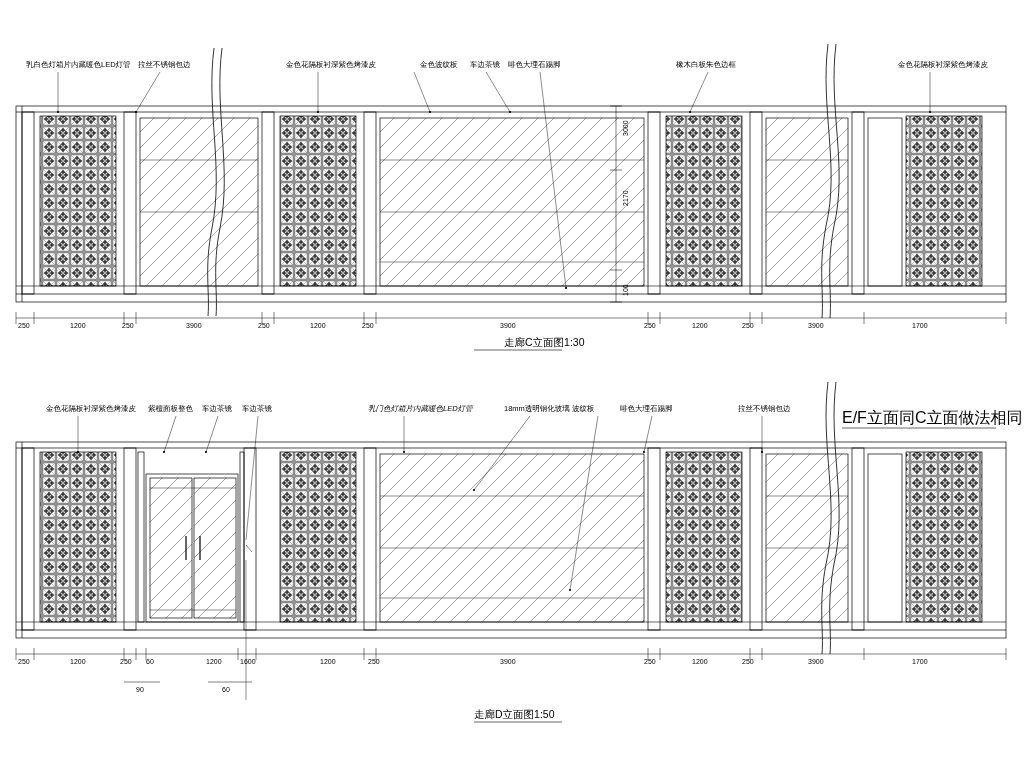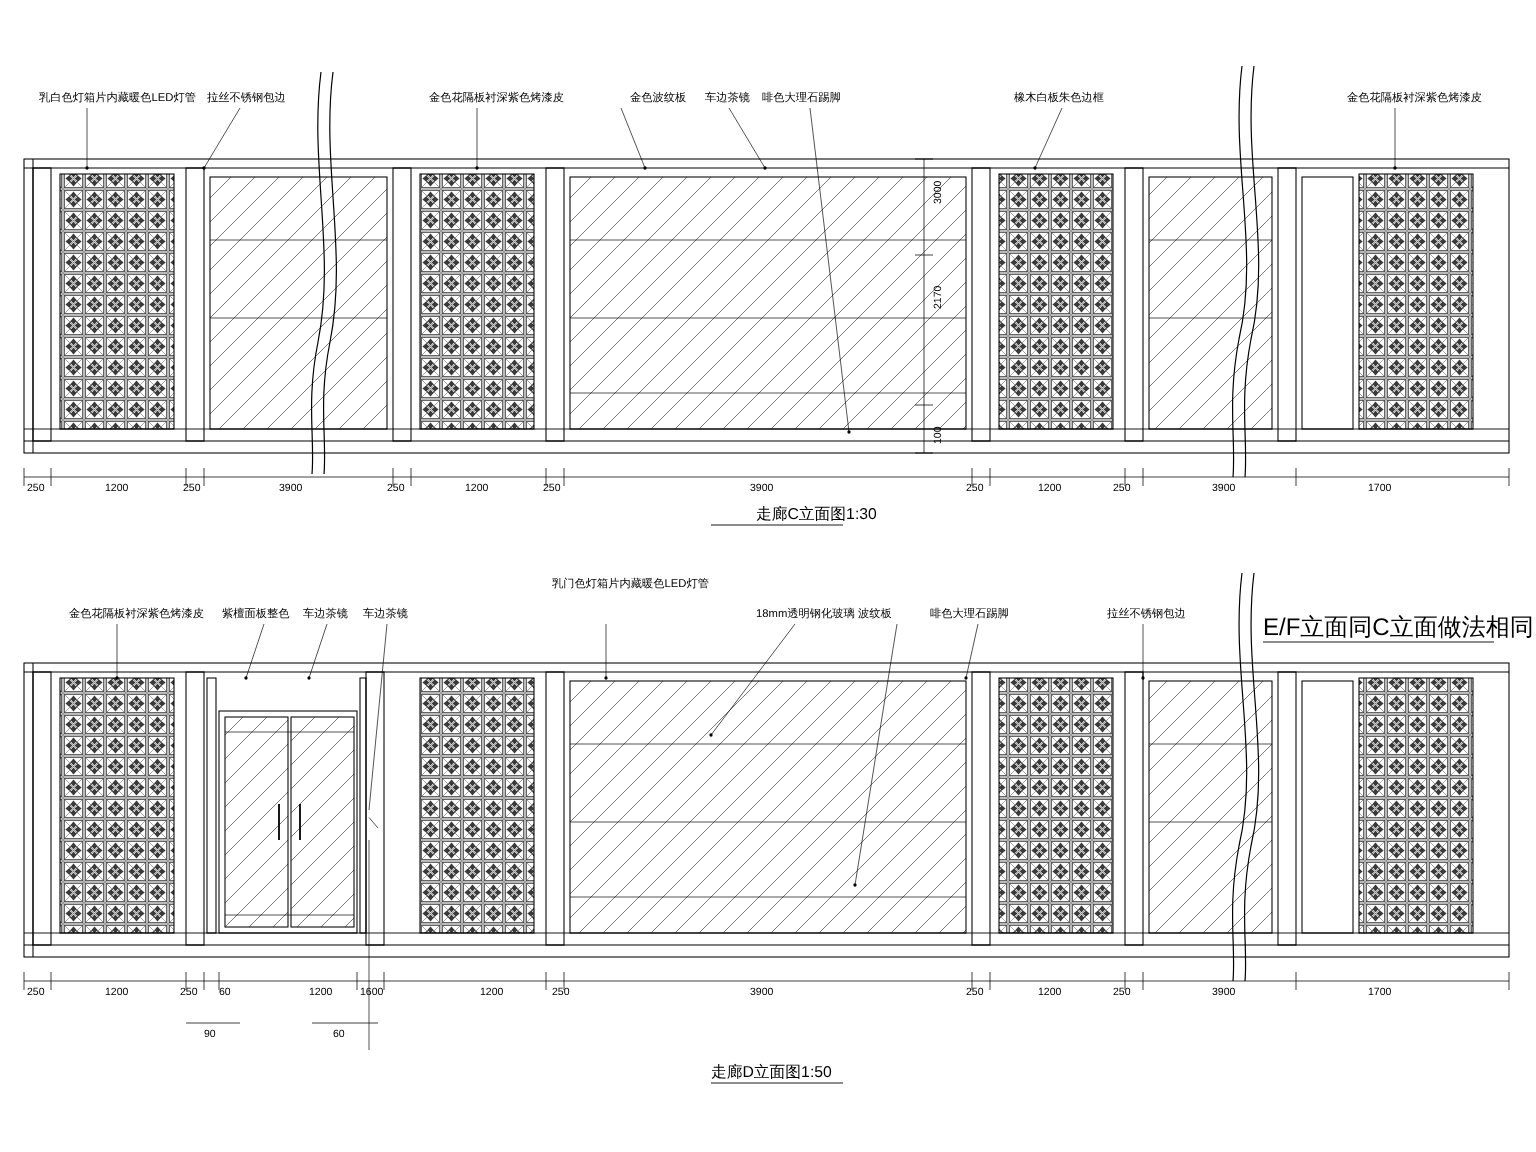--- a/index.html
+++ b/index.html
@@ -312,21 +312,21 @@
   <div class="vdim" style="left:622px; top:296px;">100</div>
 
   <div class="caption" style="left:474px; top:336px;margin-left:30px;">走廊C立面图1:30</div>
 
   <div class="note-big" style="left:842px; top:408px;">E/F立面同C立面做法相同</div>
 
   <div class="anno" style="left:46px;  top:404px;">金色花隔板衬深紫色烤漆皮</div>
   <div class="anno" style="left:148px; top:404px;">紫檀面板整色</div>
   <div class="anno" style="left:202px; top:404px;">车边茶镜</div>
   <div class="anno" style="left:242px; top:404px;">车边茶镜</div>
-  <div class="anno" style="left:368px; top:384px;">乳门色灯箱片内藏暖色LED灯管</div>
+  <div class="anno" style="left:368px; top:404px;font-style:italic;">乳门色灯箱片内藏暖色LED灯管</div>
   <div class="anno" style="left:504px; top:404px;">18mm透明钢化玻璃</div>
   <div class="anno" style="left:572px; top:404px;">波纹板</div>
   <div class="anno" style="left:620px; top:404px;">啡色大理石踢脚</div>
   <div class="anno" style="left:738px; top:404px;">拉丝不锈钢包边</div>
 
   <div class="dim" style="left:18px;  top:658px;">250</div>
   <div class="dim" style="left:70px;  top:658px;">1200</div>
   <div class="dim" style="left:120px; top:658px;">250</div>
   <div class="dim" style="left:146px; top:658px;">60</div>
   <div class="dim" style="left:206px; top:658px;">1200</div>

